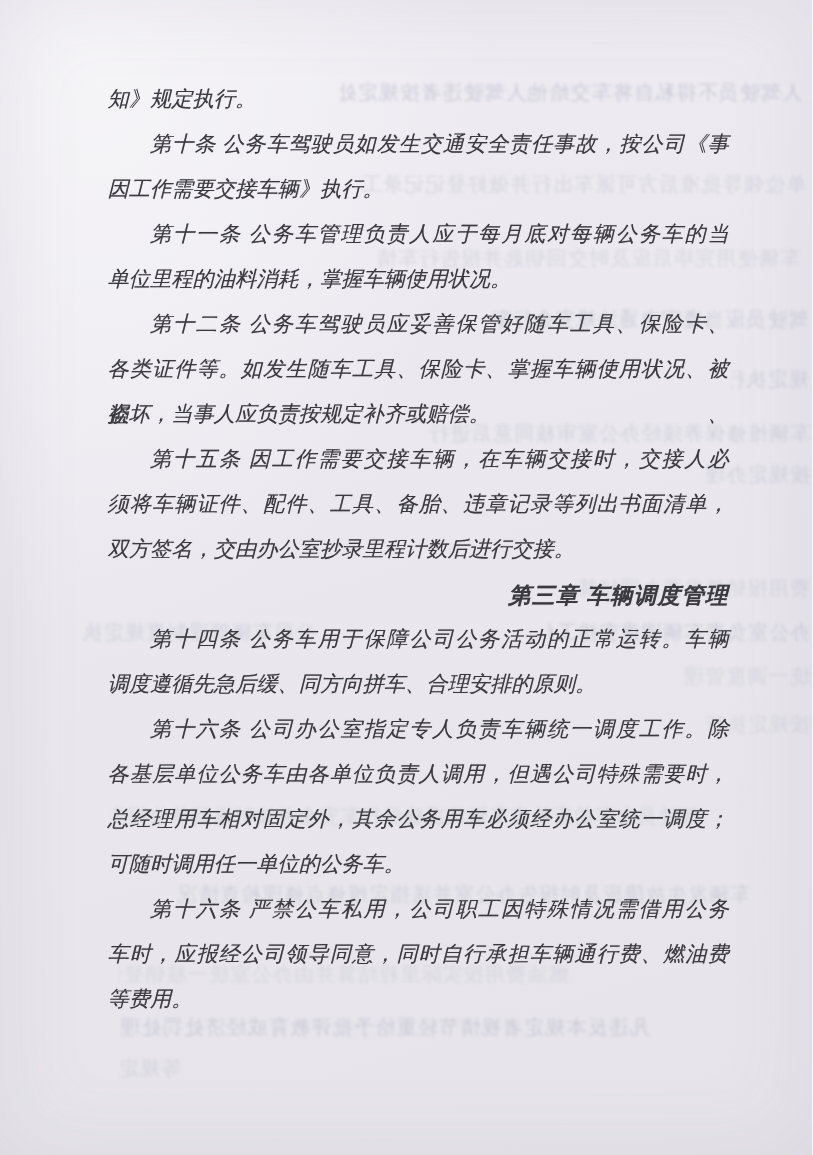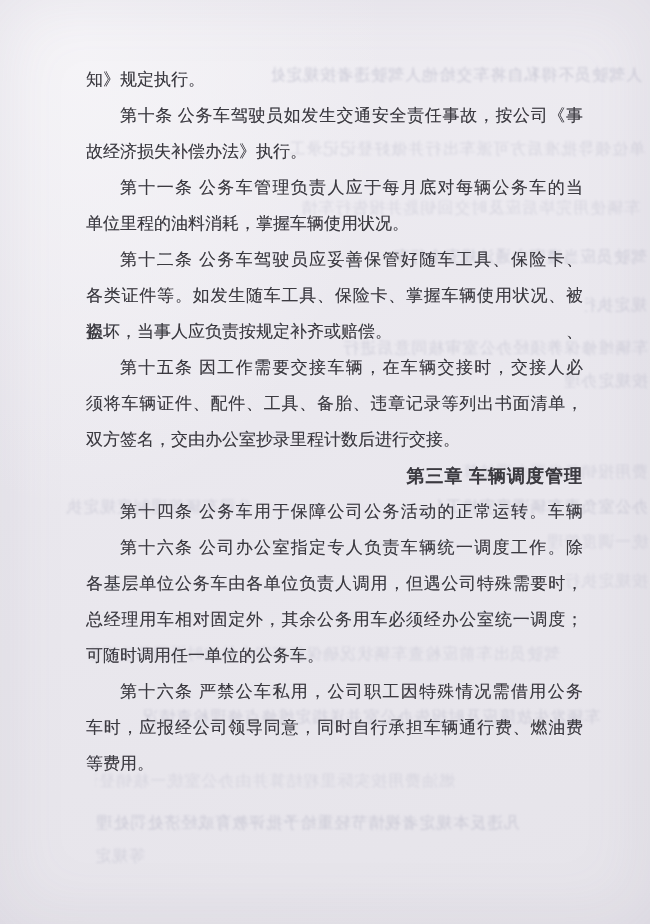--- a/index.html
+++ b/index.html
@@ -29,20 +29,21 @@
     color: #3b3a40;
     font-size: 17px;
     letter-spacing: 0px;
     text-shadow: 0 0 0.6px rgba(54,52,62,0.45);
   }
   .line {
     height: 36px;
     line-height: 36px;
     white-space: nowrap;
     overflow: visible;
+    font-style: italic;
   }
   .line.jfy {
     white-space: normal;
     text-align: justify;
     text-align-last: justify;
   }
   .line.indent {
     padding-left: 34px;
   }
   .line.indent.jfy {
@@ -88,31 +89,32 @@
   <div class="bleed" style="top:570px; left:558px; width:90px;  opacity:0.30;">按规定执行</div>
   <div class="bleed" style="top:643px; left:90px;  width:470px; opacity:0.34;">驾驶员出车前应检查车辆状况确保行车安全并按时返回单位报告</div>
   <div class="bleed" style="top:706px; left:85px;  width:515px; opacity:0.42;">车辆发生故障应及时报告办公室并送指定维修点修理检查情况</div>
   <div class="bleed" style="top:770px; left:95px;  width:360px; opacity:0.30;">燃油费用按实际里程结算并由办公室统一核销登记</div>
   <div class="bleed" style="top:812px; left:85px;  width:435px; opacity:0.52;">凡违反本规定者视情节轻重给予批评教育或经济处罚处理</div>
   <div class="bleed" style="top:845px; left:85px;  width:60px;  opacity:0.38;">等规定</div>
 
   <div class="text-block">
     <div class="line">知》规定执行。</div>
     <div class="line indent jfy">第十条 公务车驾驶员如发生交通安全责任事故，按公司《事</div>
-    <div class="line">故经济损失补偿办法》执行。</div>
+    <div class="line">因工作需要交接车辆》执行。</div>
     <div class="line indent jfy">第十一条 公务车管理负责人应于每月底对每辆公务车的当</div>
     <div class="line">单位里程的油料消耗，掌握车辆使用状况。</div>
     <div class="line indent jfy">第十二条 公务车驾驶员应妥善保管好随车工具、保险卡、</div>
     <div class="line jfy">各类证件等。如发生随车工具、保险卡、掌握车辆使用状况、被盗、</div>
     <div class="line">损坏，当事人应负责按规定补齐或赔偿。</div>
     <div class="line indent jfy">第十五条 因工作需要交接车辆，在车辆交接时，交接人必</div>
     <div class="line jfy">须将车辆证件、配件、工具、备胎、违章记录等列出书面清单，</div>
     <div class="line">双方签名，交由办公室抄录里程计数后进行交接。</div>
     <div class="line heading">第三章 车辆调度管理</div>
     <div class="line indent jfy">第十四条 公务车用于保障公司公务活动的正常运转。车辆</div>
+    <div class="line">调度遵循先急后缓、同方向拼车、合理安排的原则。</div>
     <div class="line indent jfy">第十六条 公司办公室指定专人负责车辆统一调度工作。除</div>
     <div class="line jfy">各基层单位公务车由各单位负责人调用，但遇公司特殊需要时，</div>
     <div class="line jfy">总经理用车相对固定外，其余公务用车必须经办公室统一调度；</div>
     <div class="line">可随时调用任一单位的公务车。</div>
     <div class="line indent jfy">第十六条 严禁公车私用，公司职工因特殊情况需借用公务</div>
     <div class="line jfy">车时，应报经公司领导同意，同时自行承担车辆通行费、燃油费</div>
     <div class="line">等费用。</div>
   </div>
 
 </div>

